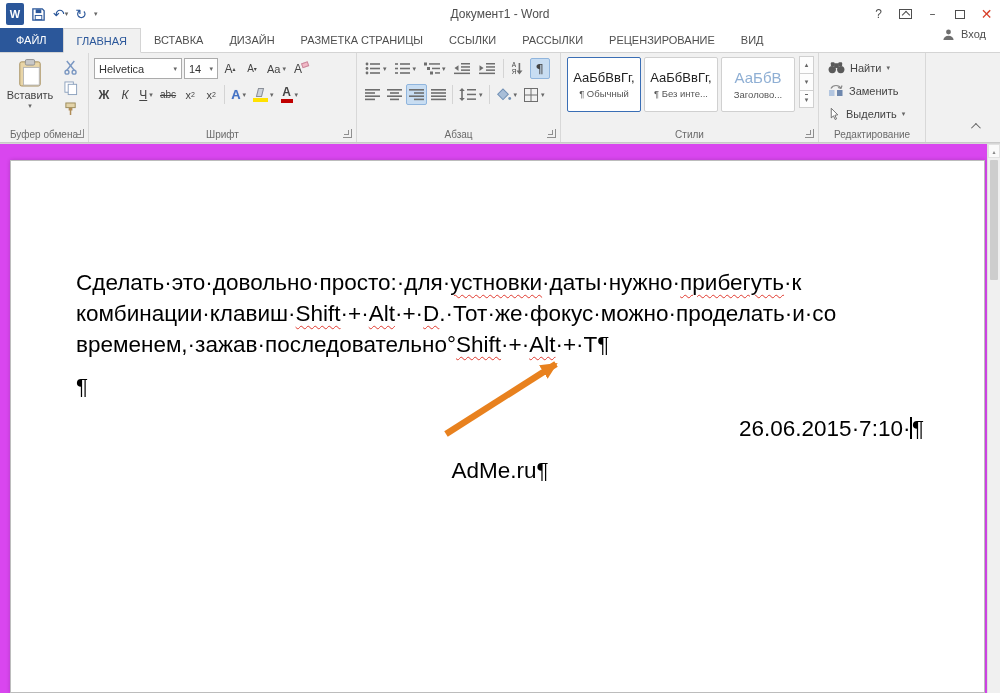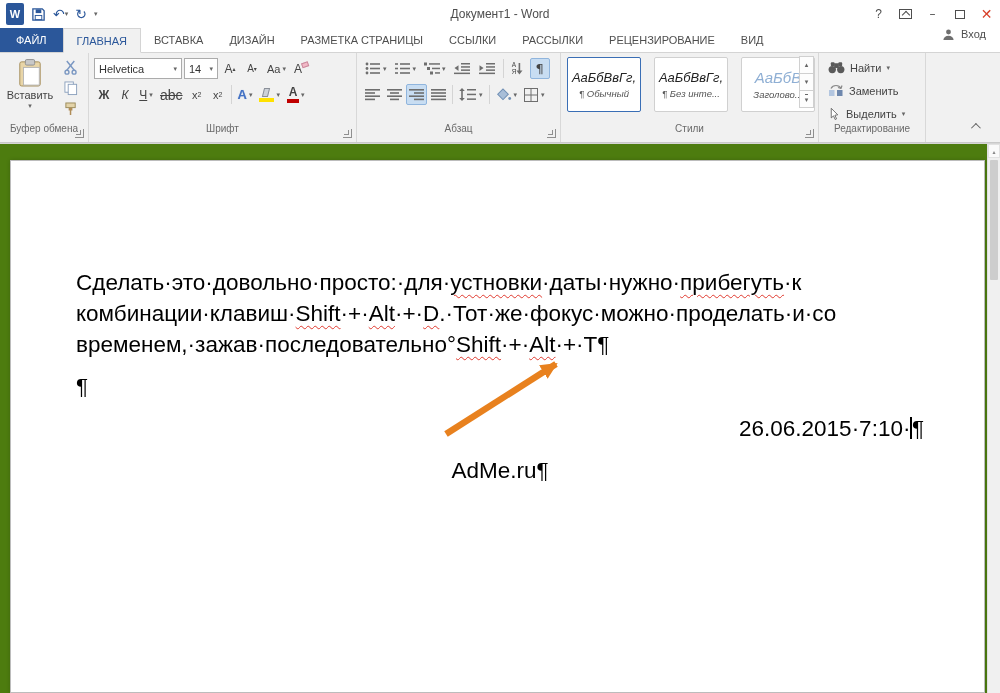--- a/index.html
+++ b/index.html
@@ -39,21 +39,21 @@
   .tab.file { background:var(--accent,#2b579a); color:#fff; padding:10px 16px; }
   .tab.active { color:var(--accent,#2b579a); background:#f1f1f1; border:1px solid #d4d4d4;
                 border-bottom:1px solid #f1f1f1; margin-bottom:-1px; }
   .signin { margin-left:auto; display:flex; align-items:flex-start; gap:6px; padding:0 14px;
             font-size:11px; color:#4e4e4e; }
 
   
   .ribbon { position:absolute; top:53px; left:0; right:0; height:90px; background:#f1f1f1;
             border-bottom:1px solid #c9c9c9; display:flex; z-index:3; }
   .rgroup { position:relative; border-right:1px solid #d8d8d8; height:100%; flex:0 0 auto; }
-  .glabel { position:absolute; bottom:8px; left:0; right:0; text-align:center; font-size:10px; color:#6a6a6a; }
+  .glabel { position:absolute; bottom:2px; left:0; right:0; text-align:center; font-size:10px; color:#6a6a6a; }
   .launcher { position:absolute; bottom:4px; right:4px; width:9px; height:9px;
               border-right:1px solid #8f8f8f; border-bottom:1px solid #8f8f8f; }
   .launcher::after { content:""; position:absolute; right:2px; bottom:2px; width:4px; height:4px;
               border-right:1px solid #8f8f8f; border-bottom:1px solid #8f8f8f; }
   .rbtn { display:inline-flex; align-items:center; justify-content:center; border:1px solid transparent;
           border-radius:2px; color:#444; height:21px; min-width:20px; padding:0 2px; font-size:12px; }
   .rbtn .dd { font-size:7px; color:#666; margin-left:2px; }
   .rbtn.toggled { background:#c8ddf2; border-color:#90b5dd; }
   .vsep { width:1px; height:19px; background:#d4d4d4; margin:0 2px; align-self:center; }
 
@@ -66,37 +66,37 @@
 
   
   .frow1 { position:absolute; left:5px; top:5px; display:flex; align-items:center; gap:2px; }
   .frow2 { position:absolute; left:5px; top:31px; display:flex; align-items:center; gap:1px; }
   .combo { display:inline-flex; align-items:center; background:#fff; border:1px solid #ababab;
            height:21px; font-size:11px; padding:0 4px; color:#333; }
   .combo .dd { margin-left:auto; font-size:7px; color:#666; padding-left:4px; }
   .b-bold { font-weight:bold; }
   .b-italic { font-style:italic; }
   .b-underline { text-decoration:underline; }
-  .b-strike { font-size:14px; text-decoration:line-through; }
+  .b-strike { font-size:10px; text-decoration:line-through; }
   .b-subsup { font-size:11px; }
   .b-subsup sub, .b-subsup sup { font-size:7px; }
   .grow-ic sup, .shrink-ic sup { font-size:6px; }
   .fx-letter { color:#4472c4; font-weight:bold; font-size:13px; text-shadow:0 0 1px #9ab4e0; }
   .hl-ic { width:15px; height:15px; position:relative; }
   .hl-ic .bar { position:absolute; bottom:0; left:0; right:0; height:4px; background:var(--hl-yellow,#ffe100); }
   .hl-ic .pen { position:absolute; left:4px; top:1px; width:6px; height:9px; background:#cdd2d9;
                 border:1px solid #8a8f98; transform:skewX(-14deg); }
   .fc-ic { display:flex; flex-direction:column; align-items:center; line-height:1; }
   .fc-ic .letter { font-size:12px; font-weight:bold; }
   .fc-ic .bar { width:12px; height:4px; background:var(--fc-red,#c00000); margin-top:1px; }
   .eraser { display:inline-block; width:7px; height:5px; background:#f2b8c6; border:1px solid #c98a9d;
             transform:rotate(-20deg) translateY(-4px); margin-left:1px; }
 
   
-  .cards { position:absolute; left:6px; top:4px; display:flex; gap:13px;font-style:italic; }
+  .cards { position:absolute; left:6px; top:4px; display:flex; gap:3px; }
   .scard { width:74px; height:55px; background:#fff; border:1px solid #d0d0d0; border-radius:2px;
            display:flex; flex-direction:column; align-items:center; justify-content:center; gap:3px; }
   .scard.selected { border:1px solid #3a6eb5; }
   .scard .prev { font-size:13px; color:#222; white-space:nowrap; }
   .scard.heading .prev { color:#8fafd4; font-size:15px; }
   .scard .sname { font-size:9.5px; color:#555; white-space:nowrap; }
   .sscroll { position:absolute; left:238px; top:4px; display:flex; flex-direction:column; }
   .sscroll .sb { width:15px; height:18px; background:#fdfdfd; border:1px solid #d0d0d0;
                  display:flex; align-items:center; justify-content:center; font-size:7px; color:#666;
                  margin-top:-1px; }
@@ -106,21 +106,21 @@
   .erow { display:flex; align-items:center; gap:5px; font-size:11px; color:#444; height:21px;
           padding-left:9px; margin-top:2px; }
   .erow .dd { font-size:7px; color:#666; }
 
   .collapse-btn { position:absolute; right:16px; bottom:8px; width:20px; height:16px;
                   display:flex; align-items:center; justify-content:center; }
   .collapse-btn .chev { width:7px; height:7px; border-top:1.6px solid #666; border-right:1.6px solid #666;
                   transform:rotate(-45deg) translateY(2px); }
 
   
-  .docarea { position:absolute; top:144px; left:0; right:0; bottom:0; background:#4d7c0f; }
+  .docarea { position:absolute; top:144px; left:0; right:0; bottom:0; background:#d946ef; }
   .page { position:absolute; left:10px; top:16px; width:975px; height:533px; background:#fff;
           border:1px solid #bcbcbc; box-shadow:0 0 4px rgba(0,0,0,0.18); }
   .doc-text { position:absolute; left:65px; top:106px; width:848px; font-size:22.5px; color:#000;
               font-family:"Liberation Sans", sans-serif; }
   .para { line-height:31px; white-space:nowrap; }
   .para + .para { margin-top:11px; }
   .align-right { text-align:right; }
   .align-center { text-align:center; }
   .misspelled { text-decoration-line:underline; text-decoration-style:wavy;
                 text-decoration-color:var(--squiggle,#e03a2f); text-decoration-thickness:1px;

